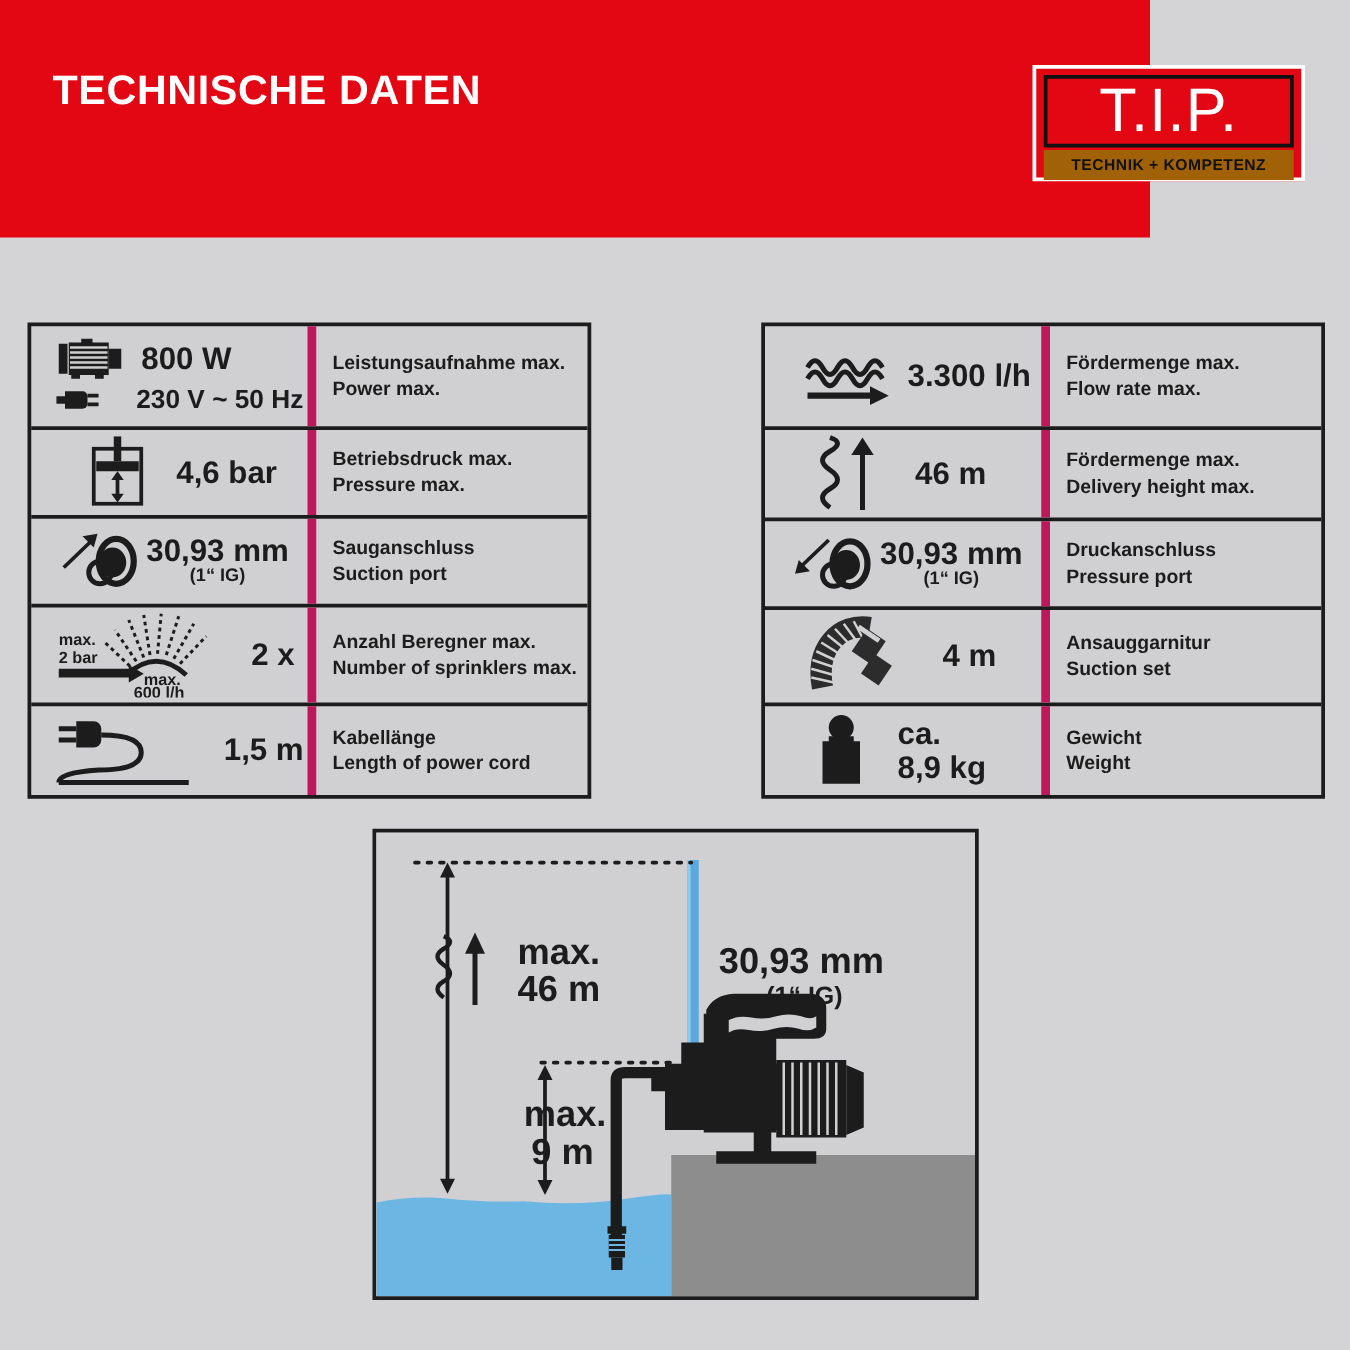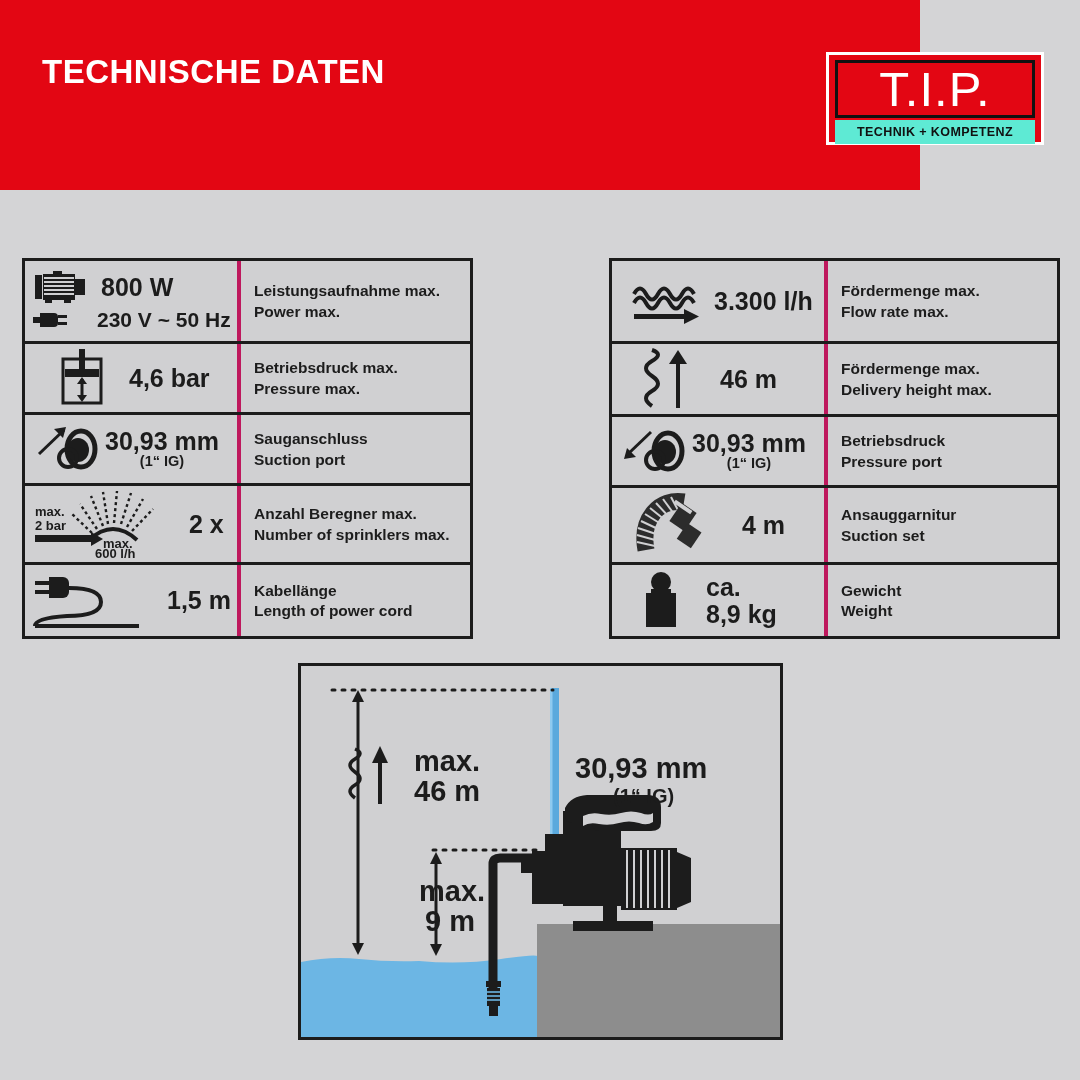--- a/index.html
+++ b/index.html
@@ -44,21 +44,21 @@
     transform: translateY(-50%);
     width: 100%;
     text-align: center;
     font-size: 49px; line-height: 49px;
     font-weight: normal; color: #ffffff;
     letter-spacing: 1px;
     font-family: "Liberation Sans", sans-serif;
   }
   #logo-sub {
     width: 100%; height: 24px;
-    background: #5eead4;
+    background: #a16207;
     color: #111111;
     font-size: 12.5px; font-weight: bold;
     letter-spacing: 0.4px;
     display: flex; align-items: center; justify-content: center;
     margin-top: 2px;
   }
 
   
   .spec-table {
     position: absolute;
@@ -70,24 +70,25 @@
 
   .spec-row {
     display: flex;
     border-bottom: 3px solid #1c1c1c;
     min-height: 71px;
   }
   .spec-row:last-child { border-bottom: none; }
 
   .cell-value {
     width: 216px;
-    border-right: 4px solid #be185d;
+    border-right: 7px solid #be185d;
     display: flex; align-items: center;
     padding: 4px 6px 4px 8px;
     position: relative;
+    margin-left: 12px;
   }
   .cell-label {
     flex: 1;
     display: flex; flex-direction: column; justify-content: center;
     padding: 4px 6px 4px 13px;
     gap: 1px;
     border-radius: 30px;
   }
   .label-de, .label-en {
     font-size: 15.5px; font-weight: bold; color: #1c1c1c;
@@ -331,21 +332,21 @@
             <ellipse cx="43" cy="28" rx="11" ry="12" fill="#1c1c1c"></ellipse>
             <ellipse cx="33" cy="36" rx="9" ry="9" fill="none" stroke="#1c1c1c" stroke-width="4"></ellipse>
           </svg>
         </span>
         <span class="val-text-stack" style="margin-left:4px">
           <span class="val-main">30,93 mm</span>
           <span class="val-sub" style="align-self:center">(1“ IG)</span>
         </span>
       </div>
       <div class="cell-label">
-        <span class="label-de">Betriebsdruck</span>
+        <span class="label-de">Druckanschluss</span>
         <span class="label-en">Pressure port</span>
       </div>
     </div>
 
     <div class="spec-row">
       <div class="cell-value">
         <span class="icon-box" style="margin-left:14px">
           <svg width="74" height="66" viewBox="0 0 74 66">
             <path d="M12 58 C 6 26 26 6 50 10" fill="none" stroke="#2c2c2c" stroke-width="17"></path>
             <g stroke="#d0d0d2" stroke-width="2">

